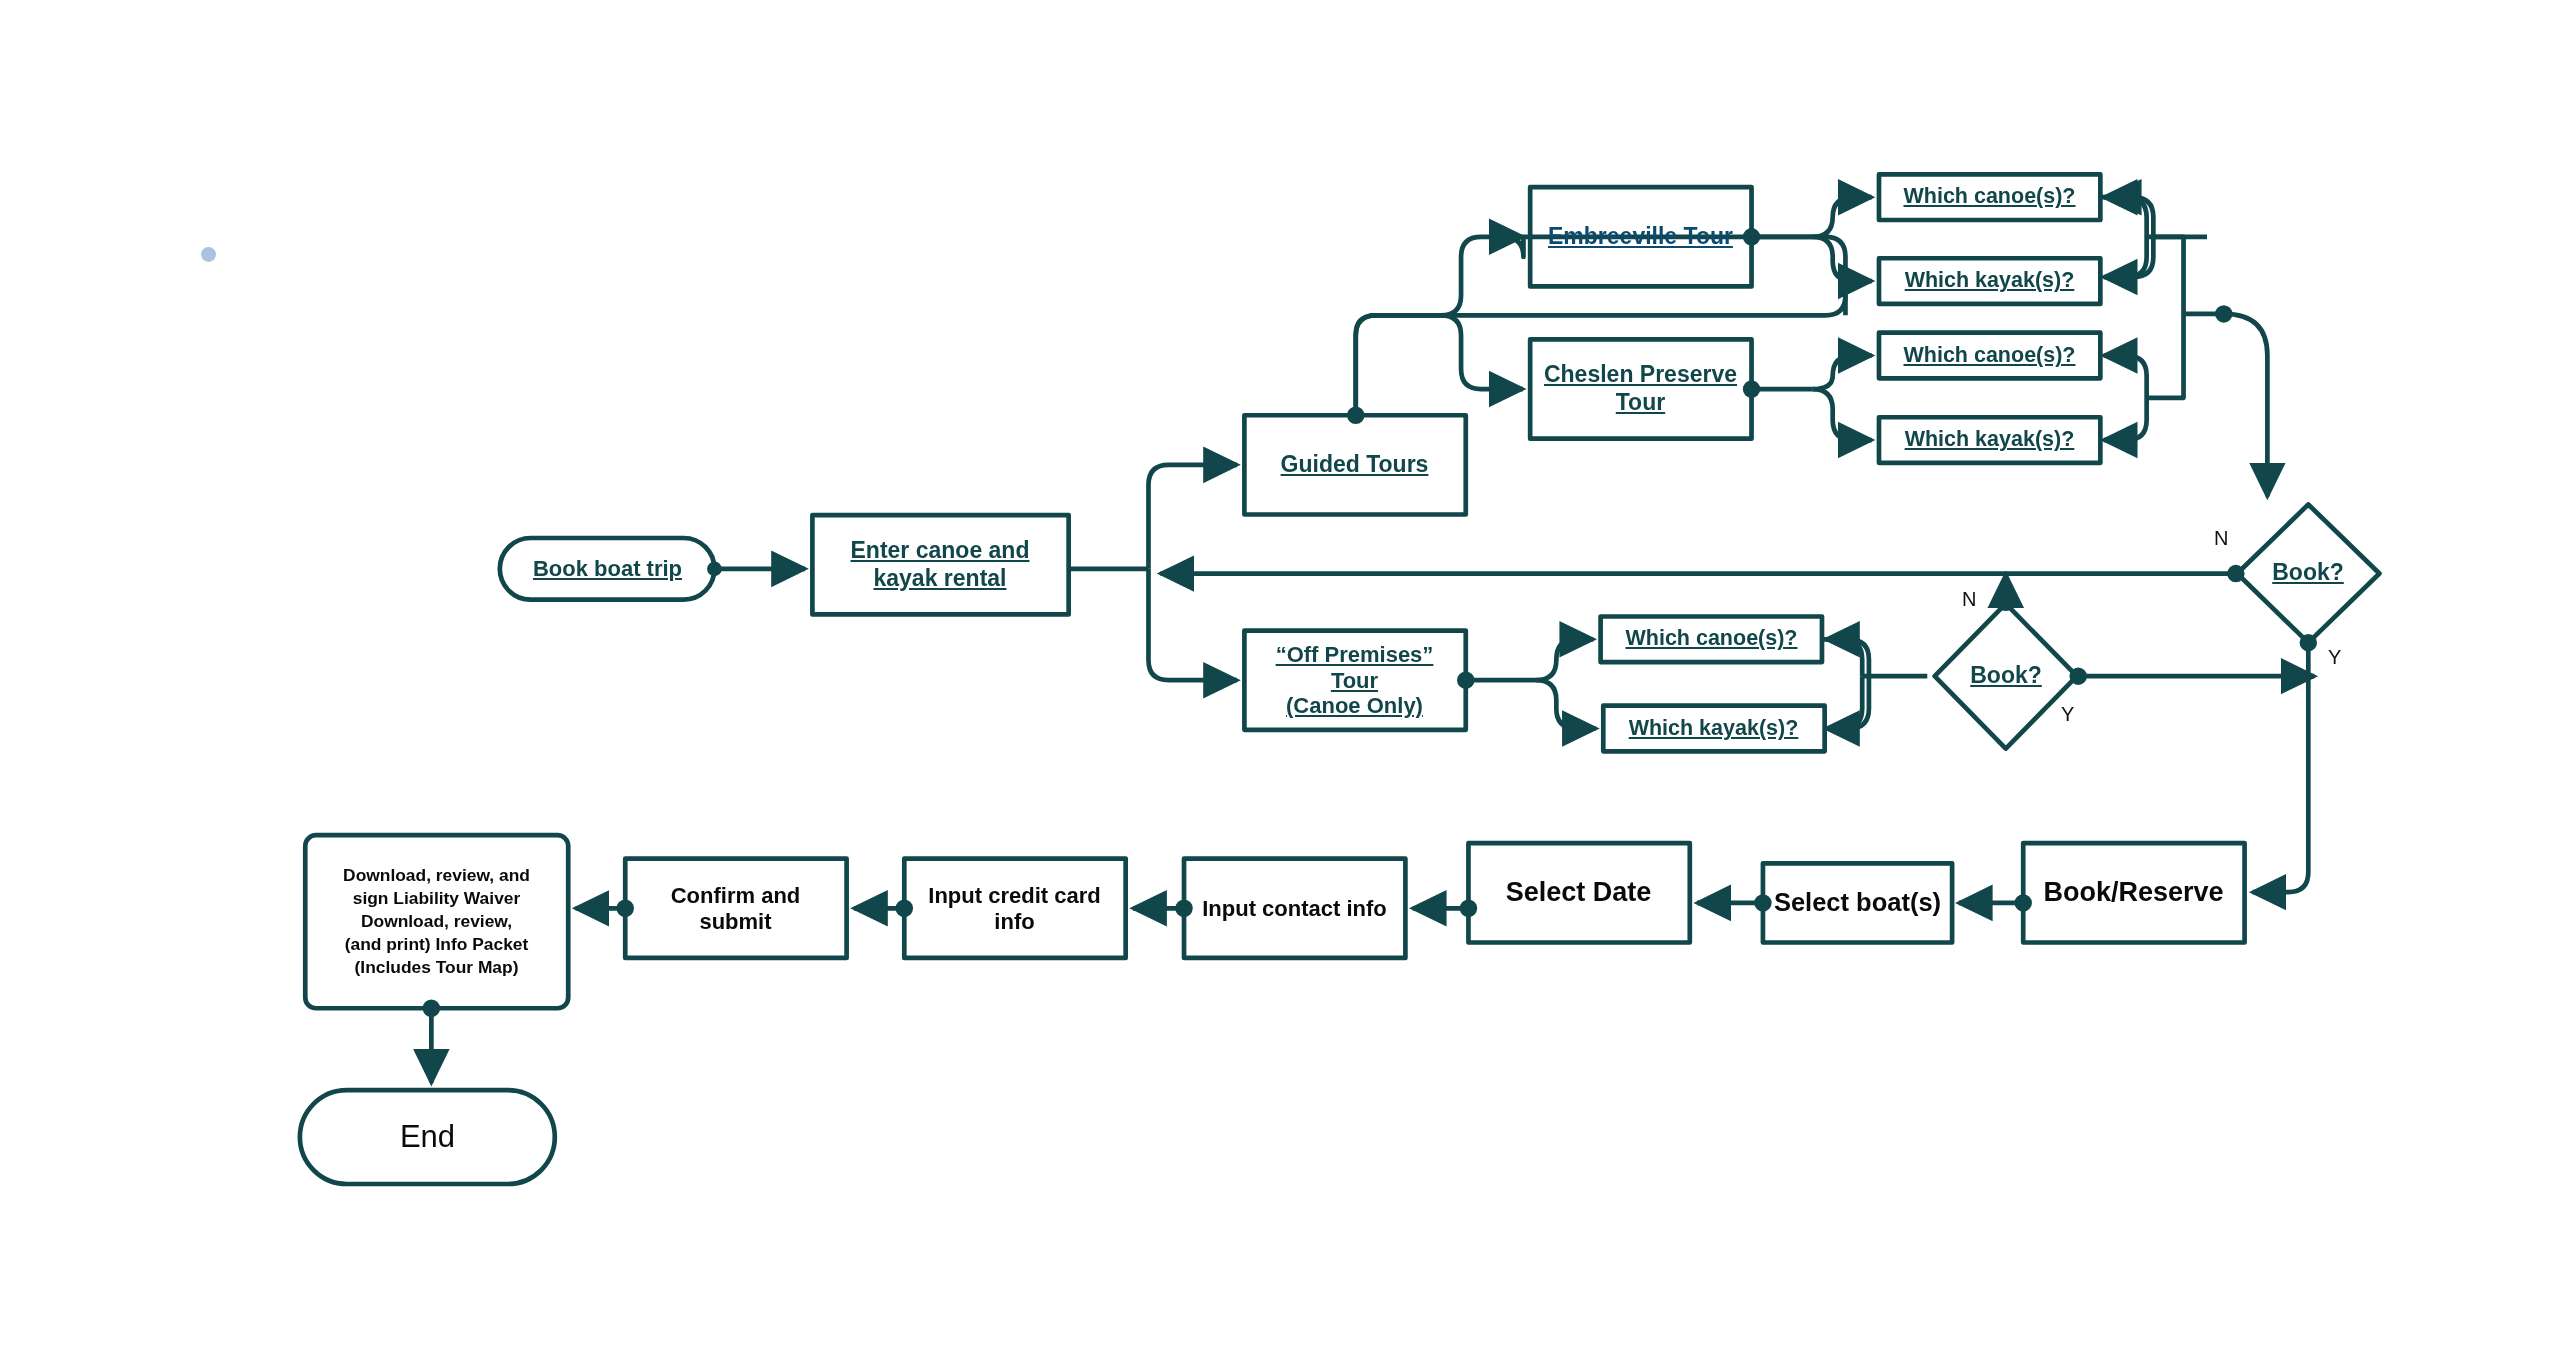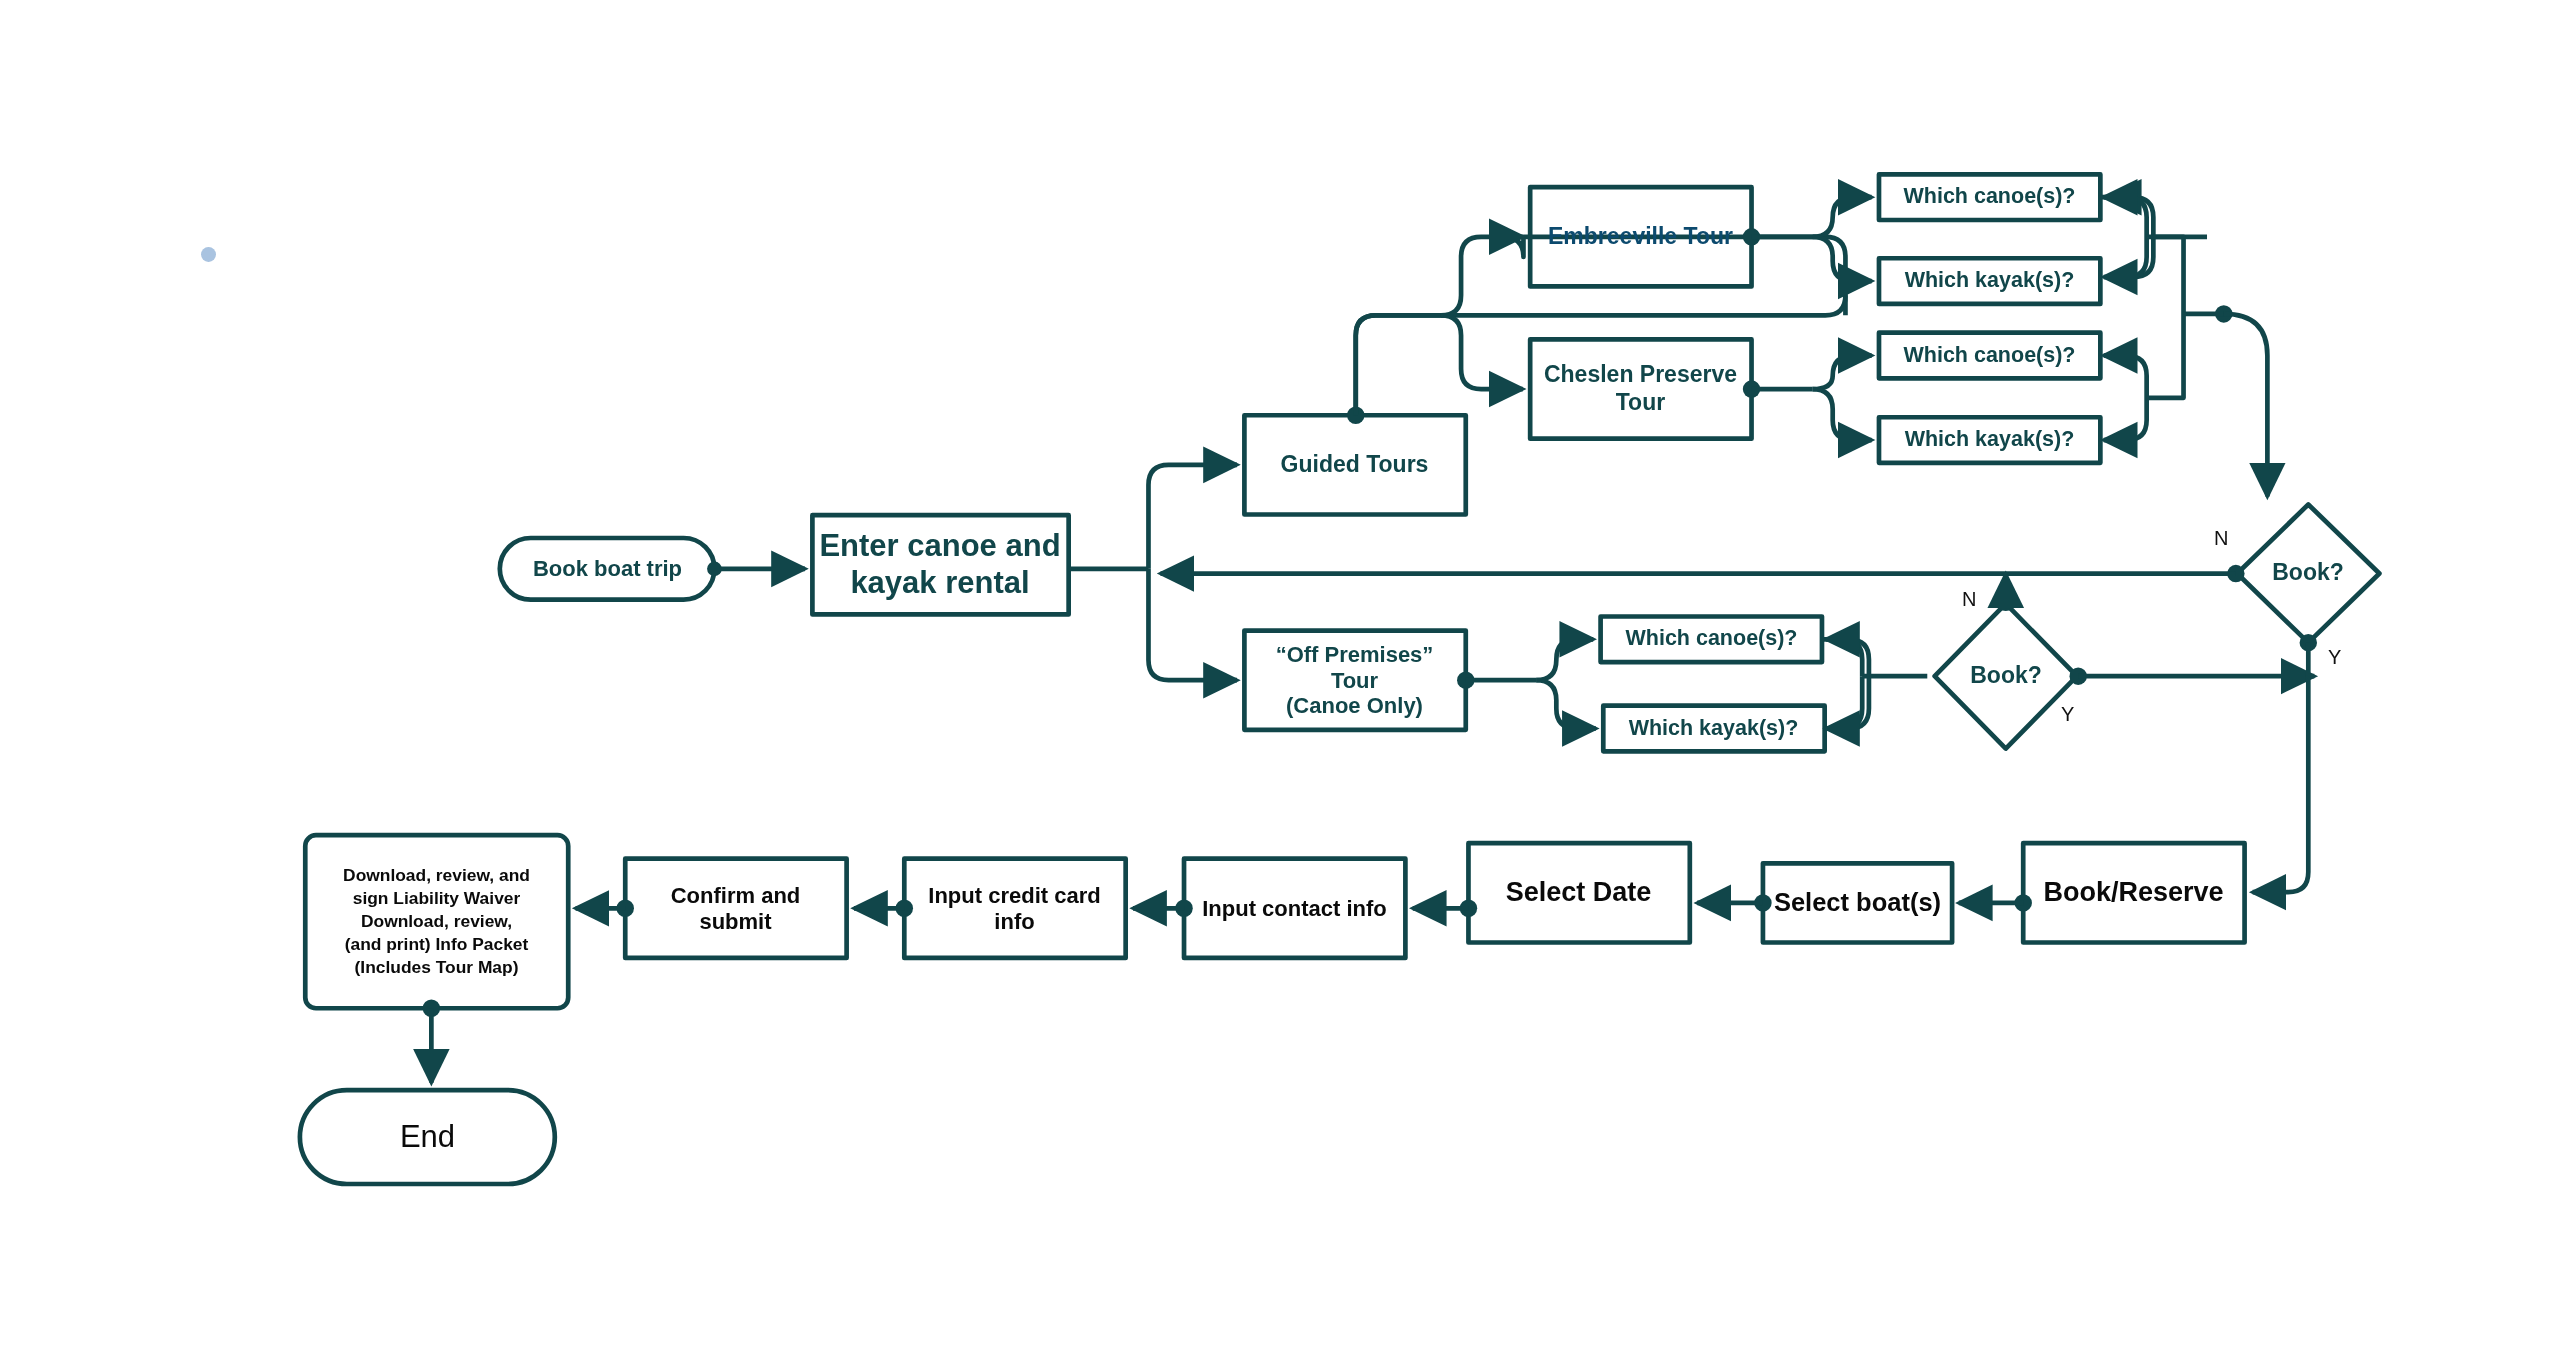--- a/index.html
+++ b/index.html
@@ -32,21 +32,21 @@
     justify-content: center;
     text-align: center;
     font-family: "Liberation Sans", sans-serif;
     font-weight: bold;
     line-height: 1.18;
     pointer-events: none;
     white-space: pre-line;
     box-sizing: border-box;
     padding: 1.3px 5.4px;
   }
-  .teal-text { color: #11464a; }
+  .teal-text { color: #11464a; text-decoration: underline; }
   .black-text { color: #0a0a0a; }
   .edge-label {
     position: absolute;
     font-family: "Liberation Sans", sans-serif;
     font-weight: normal;
     color: #111111;
     pointer-events: none;
   }
   .cursor-dot {
     position: absolute;
@@ -216,21 +216,21 @@
       <path d="M3200,353 L3255,353 L3255,468"></path>
       <path d="M3200,593 L3255,593 L3255,468"></path>
       <circle cx="3315" cy="468" r="13" fill="#11464a" stroke="none"></circle>
       <path d="M3255,468 L3315,468"></path>
       <path d="M3315,468 Q3380,468 3380,530 L3380,740" marker-end="url(#arrow)"></path>
     </g>
   </svg>
 
   <div class="node-label teal-text" style="left: 500px; top: 538px; width: 215px; height: 62px; font-size: 22px; color: rgb(17, 70, 74);">Book boat trip</div>
 
-  <div class="node-label teal-text" style="left: 812px; top: 515px; width: 256px; height: 99px; font-size: 31px; color: rgb(17, 70, 74);">Enter canoe and
+  <div class="node-label teal-text" style="left: 812px; top: 515px; width: 256px; height: 99px; font-size: 23px; color: rgb(17, 70, 74);">Enter canoe and
 kayak rental</div>
 
   <div class="node-label teal-text" style="left: 1244px; top: 631px; width: 221px; height: 99px; font-size: 22px; color: rgb(17, 70, 74);">“Off Premises” Tour
 (Canoe Only)</div>
 
   <div class="node-label teal-text" style="left: 1244px; top: 415px; width: 221px; height: 99px; font-size: 23px; color: rgb(17, 70, 74);">Guided Tours</div>
 
   <div class="node-label teal-text" style="left: 1530px; top: 187px; width: 221px; height: 99px; font-size: 23px; color: #0c4a6e;">Embreeville Tour</div>
 
   <div class="node-label teal-text" style="left: 1530px; top: 339px; width: 221px; height: 99px; font-size: 23px; color: rgb(17, 70, 74);">Cheslen Preserve

